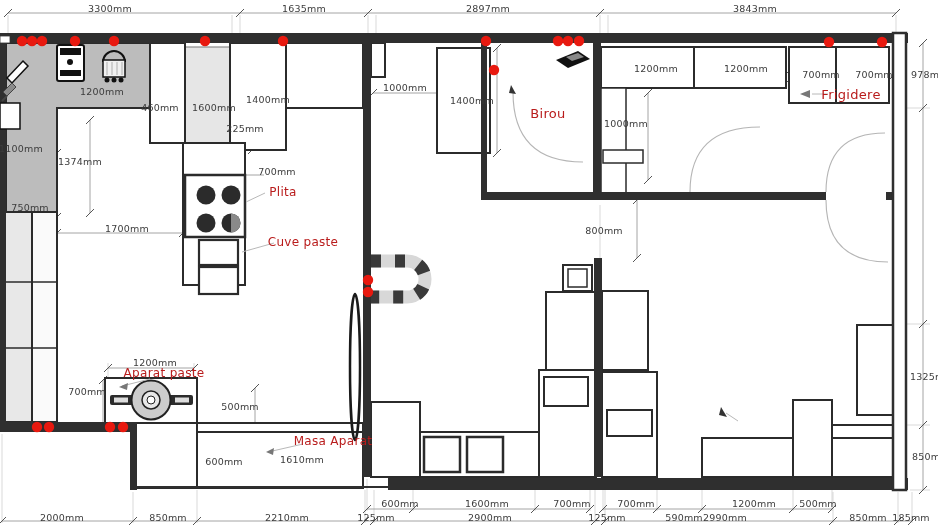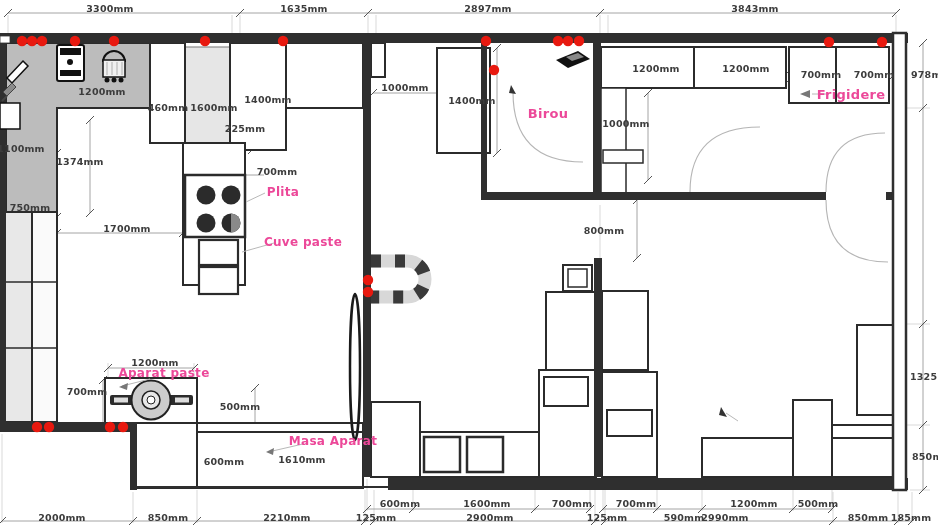--- a/index.html
+++ b/index.html
@@ -1,29 +1,28 @@
 <!DOCTYPE html>
 <html><head>
 <meta charset="utf-8">
 <style>
   html,body{margin:0;padding:0;background:#fff;}
   .stage{
     position:relative;width:938px;height:527px;background:#ffffff;overflow:hidden;
     font-family:"DejaVu Sans","Liberation Sans",sans-serif;
-    font-weight:bold;
   }
   .stage svg{position:absolute;left:0;top:0;}
   .dim{
     position:absolute;transform:translate(-50%,-50%);
     font-size:9.5px;color:#3c3c3c;white-space:nowrap;letter-spacing:.2px;
   }
   .dim.clip{transform:translate(0,-50%);}
   .room{
     position:absolute;transform:translate(-50%,-50%);
-    font-size:13px;color:#ec4899;white-space:nowrap;letter-spacing:.3px;
+    font-size:13px;color:#b91c1c;white-space:nowrap;letter-spacing:.3px;
   }
   .room.sm{font-size:12px;}
 </style>
 </head>
 <body>
 
 <div class="stage">
 
 <svg width="938" height="527" viewBox="0 0 938 527">
 
@@ -238,21 +237,21 @@
   <span class="dim" style="left:168px;top:517px">850mm</span>
   <span class="dim" style="left:287px;top:517px">2210mm</span>
   <span class="dim" style="left:376px;top:517px">125mm</span>
   <span class="dim" style="left:490px;top:517px">2900mm</span>
   <span class="dim" style="left:607px;top:517px">125mm</span>
   <span class="dim" style="left:725px;top:517px">2990mm</span>
   <span class="dim" style="left:868px;top:517px">850mm</span>
   <span class="dim" style="left:911px;top:517px">185mm</span>
 
   <span class="dim" style="left:102px;top:91px">1200mm</span>
-  <span class="dim" style="left:168px;top:107px">460mm</span>
+  <span class="dim" style="left:160px;top:107px">460mm</span>
   <span class="dim" style="left:214px;top:107px">1600mm</span>
   <span class="dim" style="left:268px;top:99px">1400mm</span>
   <span class="dim" style="left:245px;top:128px">225mm</span>
   <span class="dim" style="left:21px;top:148px">1100mm</span>
   <span class="dim" style="left:80px;top:161px">1374mm</span>
   <span class="dim" style="left:30px;top:207px">750mm</span>
   <span class="dim" style="left:127px;top:228px">1700mm</span>
   <span class="dim" style="left:277px;top:171px">700mm</span>
   <span class="dim" style="left:405px;top:87px">1000mm</span>
   <span class="dim" style="left:472px;top:100px">1400mm</span>

